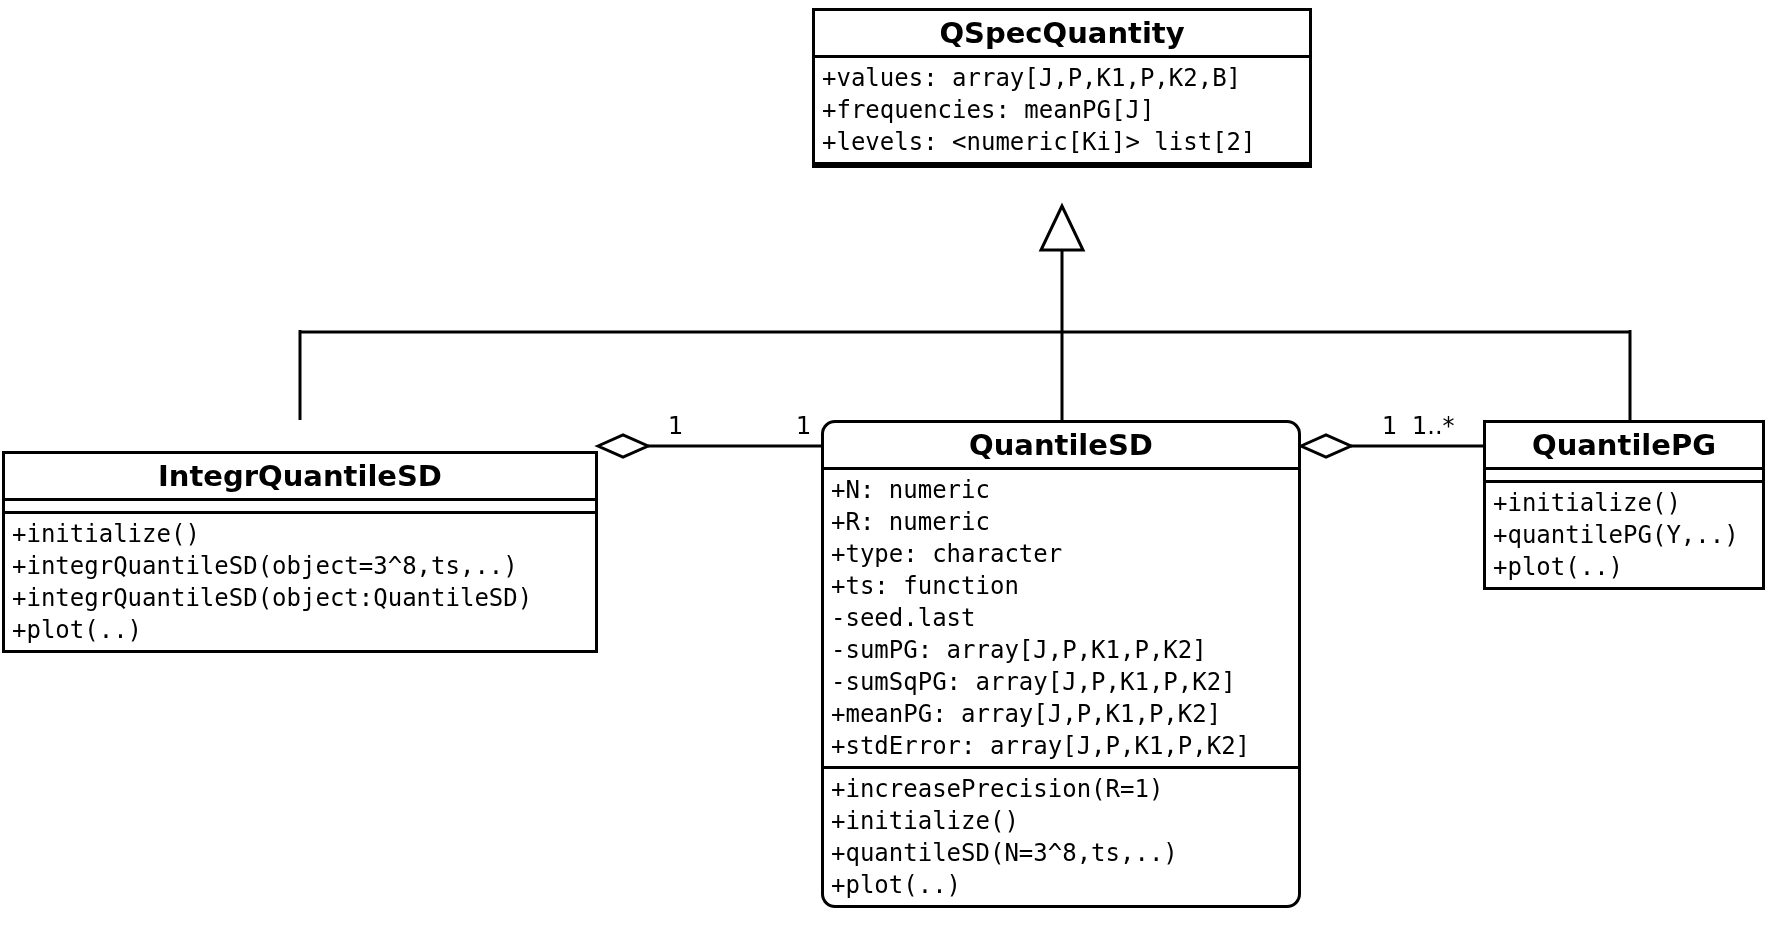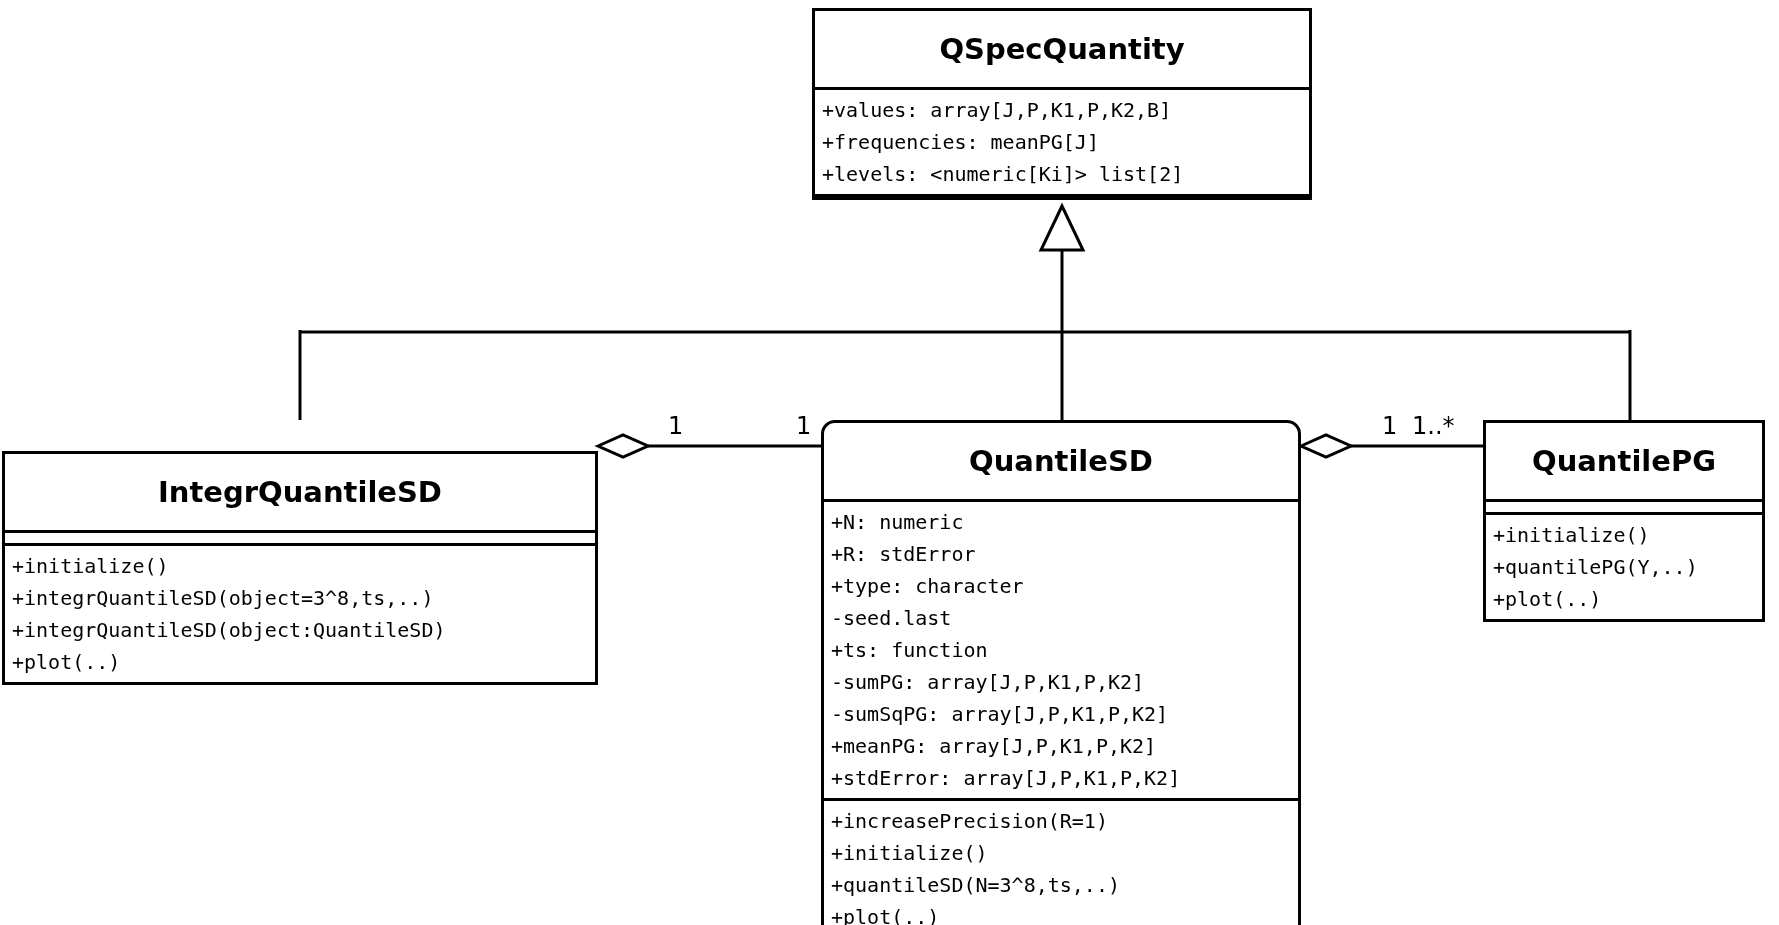--- a/index.html
+++ b/index.html
@@ -23,37 +23,37 @@
     box-sizing: border-box;
     background: #ffffff;
     border: 3px solid #000000;
   }
   .uml-title {
     font-family: "DejaVu Sans", sans-serif;
     font-weight: bold;
     font-size: 29px;
     line-height: 34px;
     text-align: center;
-    padding: 21px 8px;
+    padding: 5px 8px;
     border-bottom: 3px solid #000;
     white-space: nowrap;
   }
   .uml-compartment {
     padding: 4px 0;
   }
   .uml-compartment.with-sep {
     border-bottom: 3px solid #000;
   }
   .uml-compartment.empty {
     height: 10px;
     padding: 0;
   }
   .uml-line {
     font-family: "DejaVu Sans Mono", monospace;
-    font-size: 20px;
+    font-size: 24px;
     height: 32px;
     line-height: 32px;
     padding-left: 7px;
     white-space: nowrap;
   }
   .mult {
     position: absolute;
     font-family: "DejaVu Sans", sans-serif;
     font-size: 24px;
     line-height: 28px;
@@ -105,24 +105,24 @@
       <div class="uml-line">+integrQuantileSD(object=3^8,ts,..)</div>
       <div class="uml-line">+integrQuantileSD(object:QuantileSD)</div>
       <div class="uml-line">+plot(..)</div>
     </div>
   </div>
 
   <div class="uml-class" style="left:821px; top:420px; width:480px;border-radius:14px;">
     <div class="uml-title">QuantileSD</div>
     <div class="uml-compartment with-sep">
       <div class="uml-line">+N: numeric</div>
-      <div class="uml-line">+R: stdError</div>
+      <div class="uml-line">+R: numeric</div>
       <div class="uml-line">+type: character</div>
+      <div class="uml-line">+ts: function</div>
       <div class="uml-line">-seed.last</div>
-      <div class="uml-line">+ts: function</div>
       <div class="uml-line">-sumPG: array[J,P,K1,P,K2]</div>
       <div class="uml-line">-sumSqPG: array[J,P,K1,P,K2]</div>
       <div class="uml-line">+meanPG: array[J,P,K1,P,K2]</div>
       <div class="uml-line">+stdError: array[J,P,K1,P,K2]</div>
     </div>
     <div class="uml-compartment">
       <div class="uml-line">+increasePrecision(R=1)</div>
       <div class="uml-line">+initialize()</div>
       <div class="uml-line">+quantileSD(N=3^8,ts,..)</div>
       <div class="uml-line">+plot(..)</div>

